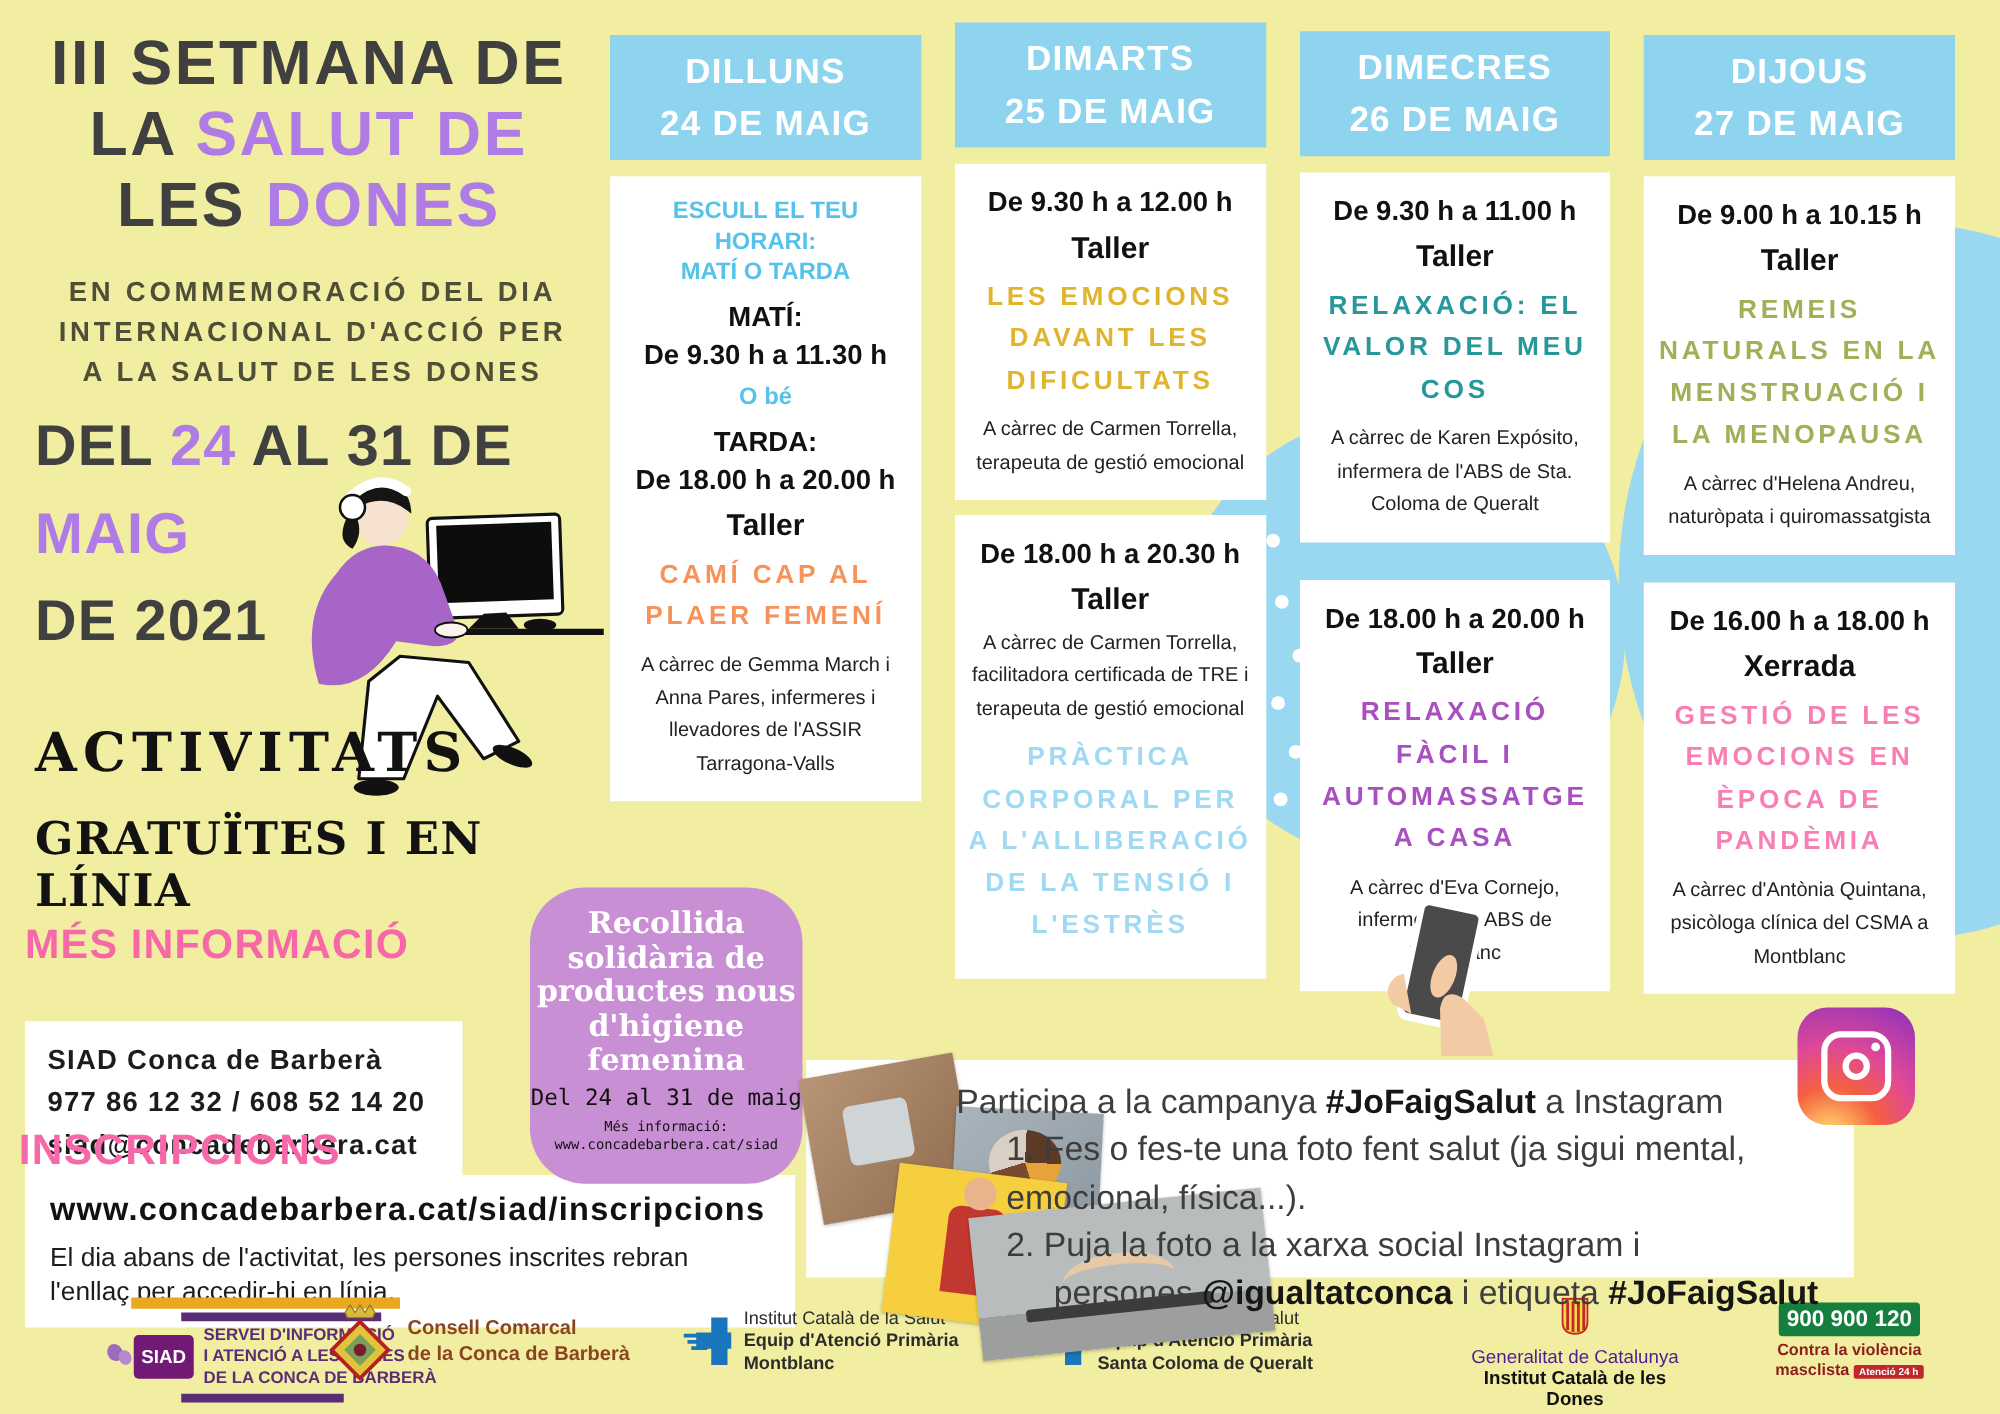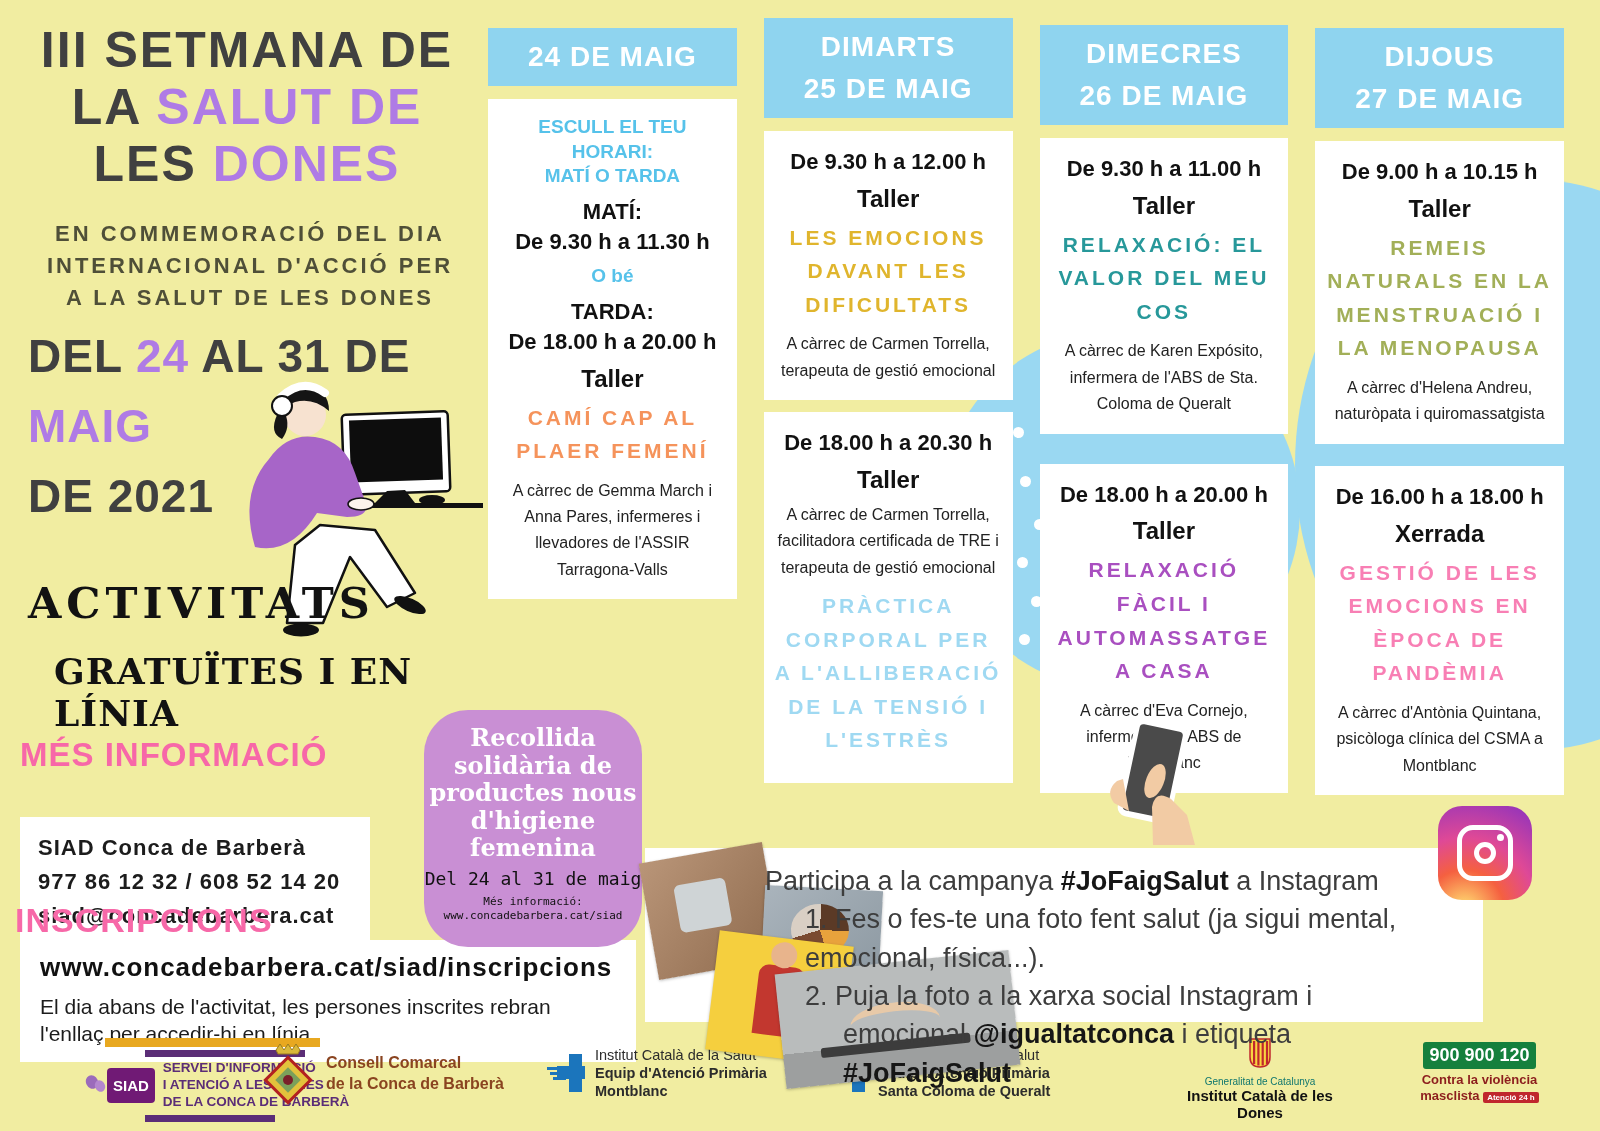--- a/index.html
+++ b/index.html
@@ -27,21 +27,21 @@
   .seg-plain { color:#3d3d3d; }
   .seg-bold { font-weight:bold; color:#161616; }
   .subtitle { left:25px; top:218px; width:450px; text-align:center;
     font-size:22px; font-weight:bold; letter-spacing:3px; line-height:1.45;
     color:#4f4f38; white-space:pre-line; z-index:2; }
   .dates { left:28px; top:322px; width:460px; font-size:46px; font-weight:bold;
     letter-spacing:1px; line-height:1.52; z-index:2; }
   .free-lines { left:28px; top:578px; width:470px; z-index:3;
     font-family:"DejaVu Serif", serif; font-weight:bold; color:#121212; }
   .free1 { font-size:43px; letter-spacing:5px; }
-  .free2 { font-size:36px; letter-spacing:1px; margin-top:22px;margin-left:26px; }
+  .free2 { font-size:36px; letter-spacing:1px; margin-top:22px; }
 
   
   .days-row { position:absolute; left:488px; top:18px; width:1076px; display:flex; gap:27px; z-index:2; }
   .day-col { flex:1; }
   .day-0 { padding-top:10px; } .day-2 { padding-top:7px; } .day-3 { padding-top:10px; }
   .day-header { background:#8FD4EF; color:#fff; text-align:center; padding:8px 2px;
     font-weight:bold; font-size:28px; line-height:1.5; letter-spacing:1px; }
   .day-card { background:#fff; margin-top:13px; padding:16px 9px; text-align:center; }
   .day-1 .day-card + .day-card { margin-top:12px; }
   .day-2 .day-card + .day-card { margin-top:30px; }
@@ -117,21 +117,21 @@
   .siad-row { display:flex; align-items:center; margin-top:3px; }
   .siad-box { background:#701a75; color:#fff; font-weight:bold; font-size:15px; padding:9px 6px; border-radius:4px; margin-right:8px; }
   .siad-lines { color:#5B2D77; font-weight:bold; font-size:13.5px; line-height:1.25; }
   .consell { left:262px; top:1042px; display:flex; align-items:center; gap:12px; }
   .consell-text { color:#8a4420; font-weight:bold; font-size:16px; line-height:1.3; }
   .ics { display:flex; align-items:center; gap:8px; }
   .ics1 { left:545px; top:1046px; } .ics2 { left:828px; top:1046px; }
   .ics-text { font-size:14.5px; line-height:1.25; color:#2c2c2c; }
   .ics-text .b { font-weight:bold; }
   .gencat { left:1165px; top:1038px; width:190px; text-align:center; }
-  .gencat-text1 { font-size:10px; color:#0f766e; margin-top:4px; }
+  .gencat-text1 { font-size:15px; color:#4c1d95; margin-top:4px; }
   .gencat-text2 { font-size:15px; font-weight:bold; color:#111; }
   .p900 { left:1412px; top:1042px; width:135px; text-align:center; }
   .p900-num { background:#15803d; color:#fff; font-weight:bold; font-size:18px; padding:3px 6px; border-radius:3px; display:inline-block; }
   .p900-l { color:#8c1d1d; font-weight:bold; font-size:13px; line-height:1.25; margin-top:3px; }
   .p900-badge { background:#C0272D; color:#fff; font-size:8px; font-weight:bold; padding:1px 4px; border-radius:2px; }
 </style>
 </head>
 <body>
 
 <div class="blue-circle"></div>
@@ -183,20 +183,21 @@
 </svg>
 
 <div class="abs free-lines">
   <div class="free1">ACTIVITATS</div>
   <div class="free2">GRATUÏTES I EN LÍNIA</div>
 </div>
 
 <div class="days-row">
     <div class="day-col day-0">
       <div class="day-header">
+        <div>DILLUNS</div>
         <div>24 DE MAIG</div>
       </div>
       <div class="day-card">
         <div class="blk blue-label">ESCULL EL TEU HORARI:
 MATÍ O TARDA</div>
         <div class="blk time">MATÍ:
 De 9.30 h a 11.30 h</div>
         <div class="blk blue-label">O bé</div>
         <div class="blk time">TARDA:
 De 18.00 h a 20.00 h</div>
@@ -295,21 +296,21 @@
     <i></i>
   </div>
 <div class="photo ph-yoga">
     <i></i>
     <b></b>
   </div>
 <div class="camp-text">
   <div><span class="seg-plain">Participa a la campanya </span><span class="seg-bold">#JoFaigSalut</span><span class="seg-plain"> a Instagram</span></div>
   <div class="camp-step">1. Fes o fes-te una foto fent salut (ja sigui mental, emocional, física...).</div>
   <div class="camp-step">2. Puja la foto a la xarxa social Instagram i</div>
-  <div class="camp-step2b"><span class="seg-plain">emocional </span><span class="seg-bold">@igualtatconca</span><span class="seg-plain"> i etiqueta </span><span class="seg-bold">#JoFaigSalut</span></div>
+  <div class="camp-step2b"><span class="seg-plain">persones </span><span class="seg-bold">@igualtatconca</span><span class="seg-plain"> i etiqueta </span><span class="seg-bold">#JoFaigSalut</span></div>
 </div>
 
 <svg class="abs phone-ill" viewBox="0 0 115 130">
   <g transform="rotate(12 57 60)">
     <rect x="30" y="6" width="54" height="100" rx="9" fill="#fff"></rect>
     <rect x="35" y="12" width="44" height="88" rx="4" fill="#4a4a4a"></rect>
   </g>
   <path d="M58 130 L57 92 Q60 74 76 84 L92 100 L100 130 Z" fill="#F2CBA4"></path>
   <ellipse cx="60" cy="66" rx="9" ry="18" fill="#F2CBA4" transform="rotate(22 60 66)"></ellipse>
   <path d="M22 66 Q10 76 19 88 L34 96 L28 64 Z" fill="#F2CBA4"></path>

